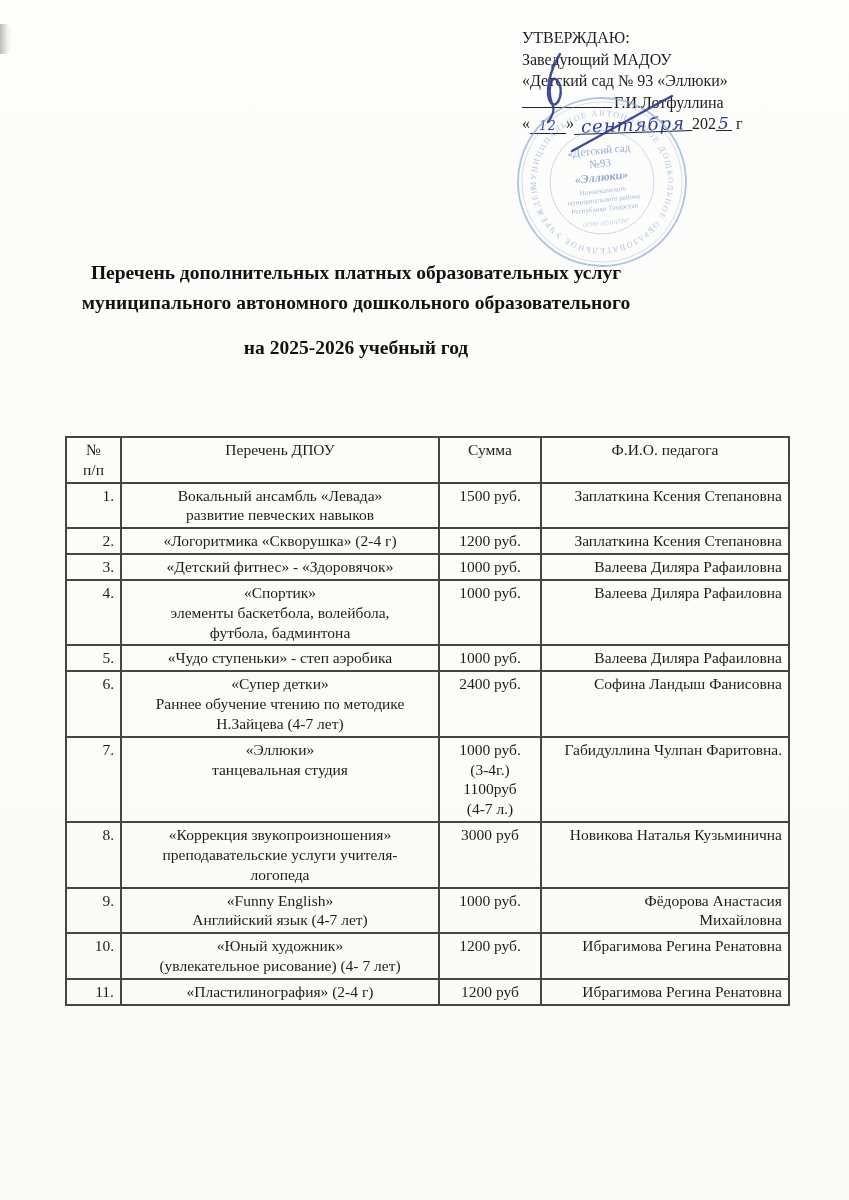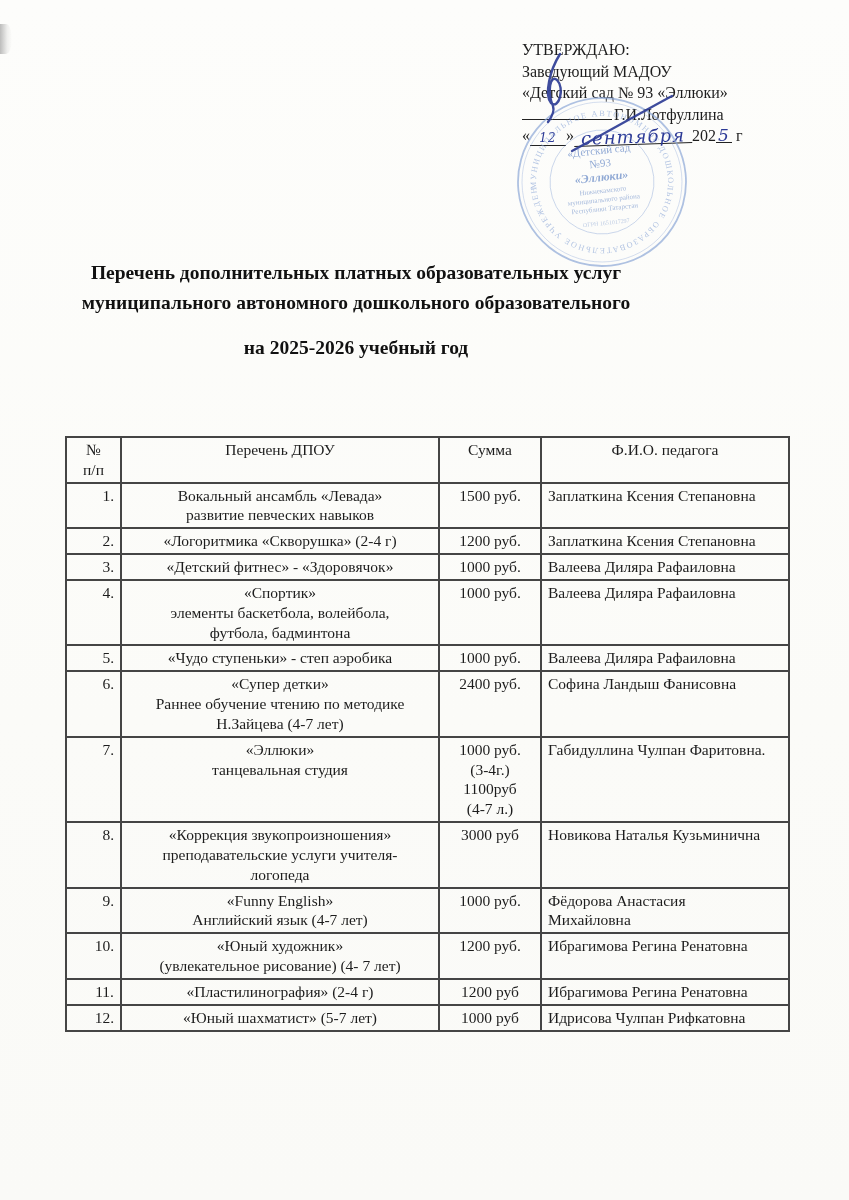--- a/index.html
+++ b/index.html
@@ -13,21 +13,21 @@
   }
   .page{position:absolute;inset:0;background:linear-gradient(180deg,#fdfdfb 0%,#fbfbf8 60%,#fafaf7 100%);}
   .corner-mark{
     position:absolute;left:0;top:24px;width:12px;height:30px;
     background:linear-gradient(90deg,rgba(110,110,110,.45),rgba(160,160,160,.15) 60%,transparent);
     border-radius:0 70% 70% 0;
   }
   
   .approval{
     position:absolute;left:522px;top:27px;width:315px;
-    font-size:16px;line-height:21.5px;color:#1e1e1e;margin-top:12px;
+    font-size:16px;line-height:21.5px;color:#1e1e1e;
   }
   .approval .row{white-space:nowrap;}
   .u{display:inline-block;border-bottom:1.6px solid #222;text-align:center;vertical-align:baseline;}
   .sigu{width:90px;height:14px;margin-right:2px;}
   .hw{
     font-family:"DejaVu Serif", serif;font-style:italic;color:#2c3a96;
     letter-spacing:1px;
   }
   .hw-day{width:36px;font-size:12px;line-height:14px;transform:translateY(1px);}
   .hw-month{width:118px;font-size:18px;line-height:14px;transform:translateY(2px) rotate(-2deg);}
@@ -58,21 +58,21 @@
     overflow:hidden;
   }
   table.services th{text-align:center;padding:2px 3px;}
   col.w-num{width:55px;}
   col.w-service{width:318px;}
   col.w-sum{width:102px;}
   col.w-teacher{width:248px;}
   td.c-num{text-align:right;padding-right:5px;}
   td.c-service{text-align:center;}
   td.c-sum{text-align:center;padding:2px 2px;border-radius:19px;}
-  td.c-teacher{text-align:left;padding-left:9px;}
+  td.c-teacher{text-align:right;padding-left:9px;}
 </style>
 </head>
 <body>
 
 <div class="page">
 
   <div class="corner-mark"></div>
 
   <div class="approval">
     <div class="row">УТВЕРЖДАЮ:</div>
@@ -195,22 +195,16 @@
           <td class="c-service">«Юный художник»<br>(увлекательное рисование) (4- 7 лет)</td>
           <td class="c-sum">1200 руб.</td>
           <td class="c-teacher">Ибрагимова  Регина Ренатовна</td>
         </tr>
         <tr>
           <td class="c-num">11.</td>
           <td class="c-service">«Пластилинография» (2-4 г)</td>
           <td class="c-sum">1200 руб</td>
           <td class="c-teacher">Ибрагимова  Регина Ренатовна</td>
         </tr>
-        <tr>
-          <td class="c-num">12.</td>
-          <td class="c-service">«Юный шахматист» (5-7 лет)</td>
-          <td class="c-sum">1000 руб</td>
-          <td class="c-teacher">Идрисова Чулпан Рифкатовна</td>
-        </tr>
       </tbody>
   </table>
 
 </div>
 
 </body></html>

